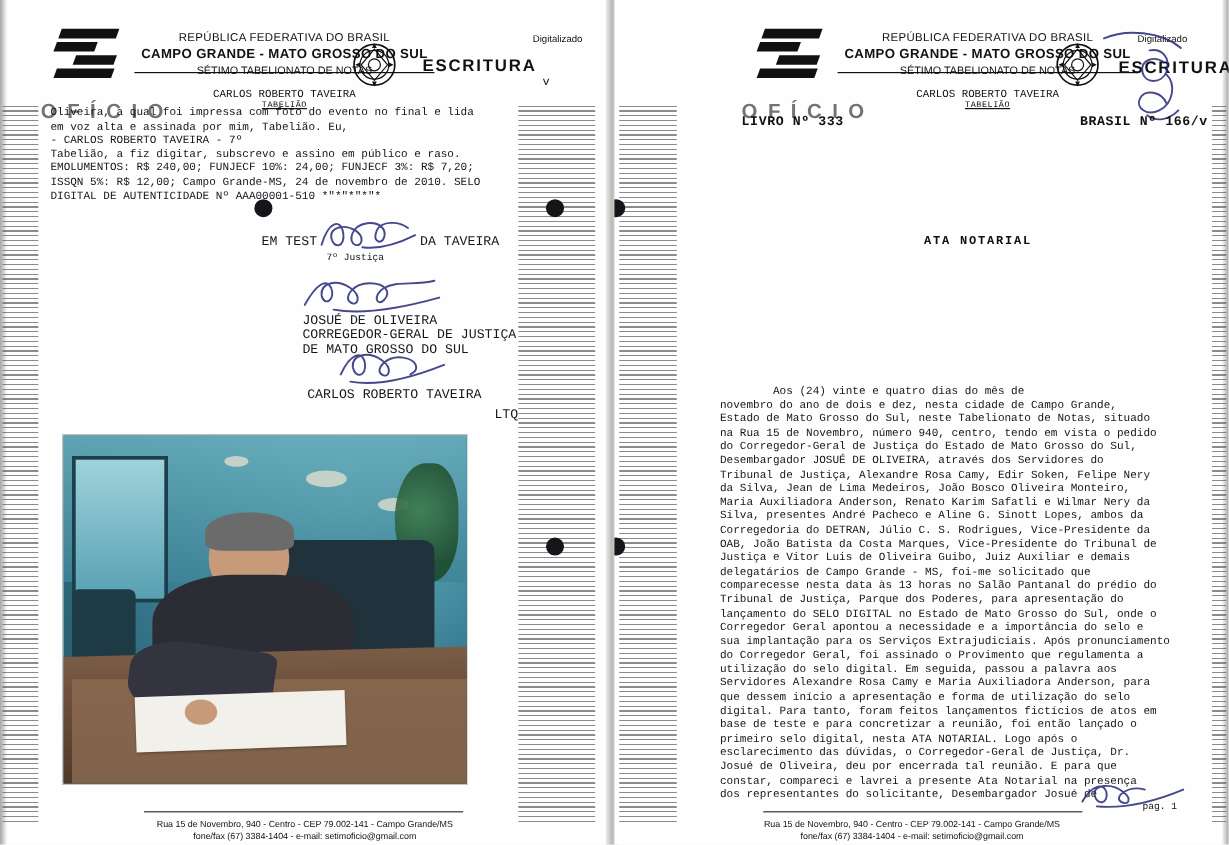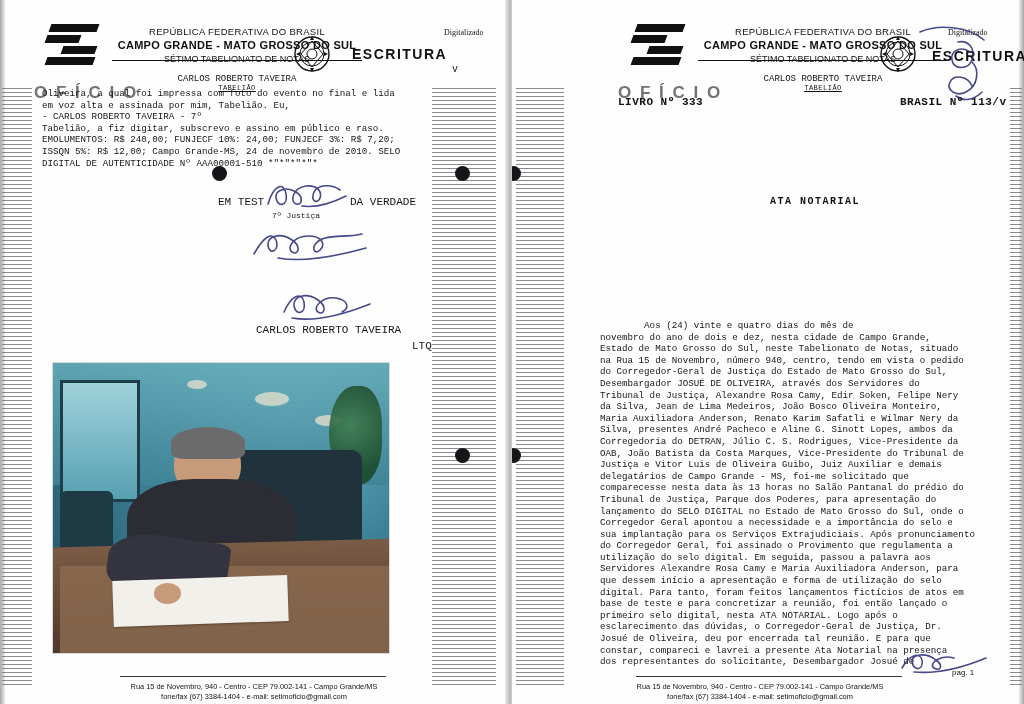--- a/index.html
+++ b/index.html
@@ -83,21 +83,21 @@
     position: absolute;
     font-weight: bold;
     font-size: 14px;
     letter-spacing: 1.5px;
     color: #111;
   }
   .digitalizado {
     position: absolute;
     font-size: 8px;
     color: #111;
-    font-family: Liberation Serif, serif;
+    font-family: Liberation Sans, sans-serif;
   }
   .hr-rule {
     position: absolute;
     height: 1px;
     background: #111;
   }
 
   
   .doc-text {
     position: absolute;
@@ -261,21 +261,21 @@
   .ata-title {
     position: absolute;
     font-family: "Liberation Mono", monospace;
     font-weight: bold;
     font-size: 10px;
     letter-spacing: 1.5px;
     color: #111;
   }
   .pag {
     position: absolute;
-    font-family: Liberation Sans, sans-serif;
+    font-family: Liberation Mono, monospace;
     font-size: 8px;
     color: #111;
     line-height: 10px;
   }
 </style>
 </head>
 <body>
 
 <div class="scan">
 
@@ -322,32 +322,37 @@
 
     <div class="doc-text" style="left:42px; top:88px; width:390px;">Oliveira, a qual foi impressa com foto do evento no final e lida
 em voz alta e assinada por mim, Tabelião. Eu,
 - CARLOS ROBERTO TAVEIRA - 7º
 Tabelião, a fiz digitar, subscrevo e assino em público e raso.
 EMOLUMENTOS: R$ 240,00; FUNJECF 10%: 24,00; FUNJECF 3%: R$ 7,20;
 ISSQN 5%: R$ 12,00; Campo Grande-MS, 24 de novembro de 2010. SELO
 DIGITAL DE AUTENTICIDADE Nº AAA00001-510 *"*"*"*"*</div>
 
     <div class="mono-center" style="left:218px; top:196px;">EM TEST</div>
-    <div class="mono-center" style="left:350px; top:196px;">DA VERDADE</div>
+    <div class="mono-center" style="left:350px; top:196px;">DA TAVEIRA</div>
     <div class="mono-center" style="left:272px; top:210px; font-size:8px;">7º Justiça</div>
 
     <svg class="ink" style="left:262px; top:178px; width:90px; height:32px;" viewBox="0 0 90 32">
       <path d="M6 26 C12 6, 22 4, 24 16 C26 28, 16 30, 14 20 C13 12, 24 8, 34 14 C42 19, 40 28, 34 26 C28 24, 30 10, 44 8 C56 7, 60 14, 58 20 C56 26, 48 24, 52 14 C56 6, 70 6, 78 12"></path>
       <path d="M40 28 C54 30, 68 26, 84 18"></path>
     </svg>
 
     <svg class="ink" style="left:250px; top:228px; width:120px; height:34px;" viewBox="0 0 120 34">
       <path d="M4 26 C14 8, 22 4, 26 12 C30 22, 20 28, 18 18 C17 8, 30 4, 42 12 C52 19, 48 28, 42 24 C36 20, 44 8, 58 8 C72 8, 76 16, 70 22 C64 28, 60 18, 70 12 C80 6, 96 10, 112 6"></path>
       <path d="M28 30 C50 34, 80 30, 116 20"></path>
     </svg>
+    <div class="mono-center" style="left:252px; top:262px;">
+      <div>JOSUÉ DE OLIVEIRA</div>
+      <div>CORREGEDOR-GERAL DE JUSTIÇA</div>
+      <div>DE MATO GROSSO DO SUL</div>
+    </div>
 
     <svg class="ink" style="left:278px; top:288px; width:96px; height:34px;" viewBox="0 0 96 34">
       <path d="M6 24 C14 6, 24 4, 26 14 C28 26, 18 28, 16 18 C15 8, 28 4, 40 12 C50 19, 46 28, 40 24 C34 20, 44 8, 58 10 C70 12, 72 20, 64 24"></path>
       <path d="M14 30 C36 34, 62 28, 92 16"></path>
     </svg>
     <div class="mono-center" style="left:256px; top:324px;">CARLOS ROBERTO TAVEIRA</div>
     <div class="mono-center" style="left:412px; top:340px;">LTQ</div>
 
     <div class="photo">
       <div class="ph-water"></div>
@@ -423,21 +428,21 @@
       <path d="M62 44 C70 52, 68 68, 56 74 C46 79, 36 72, 40 64 C44 56, 58 58, 62 68"></path>
       <path d="M46 78 C54 84, 64 82, 72 74"></path>
     </svg>
 
     <div class="livro-line" style="left:106px; top:96px;">
       <span>LIVRO Nº</span>
       <span>333</span>
     </div>
     <div class="livro-line" style="left:388px; top:96px;">
       <span>BRASIL Nº</span>
-      <span>113/v</span>
+      <span>166/v</span>
     </div>
 
     <div class="ata-title" style="left:258px; top:196px;">ATA NOTARIAL</div>
 
     <div class="doc-text" style="left:76px; top:320px; width:406px;margin-left:12px;">        Aos (24) vinte e quatro dias do mês de
 novembro do ano de dois e dez, nesta cidade de Campo Grande,
 Estado de Mato Grosso do Sul, neste Tabelionato de Notas, situado
 na Rua 15 de Novembro, número 940, centro, tendo em vista o pedido
 do Corregedor-Geral de Justiça do Estado de Mato Grosso do Sul,
 Desembargador JOSUÉ DE OLIVEIRA, através dos Servidores do

